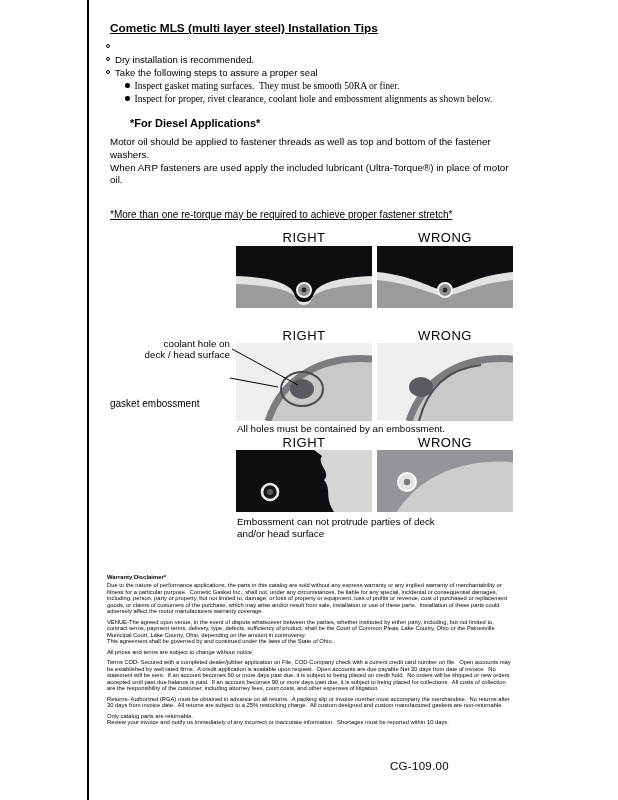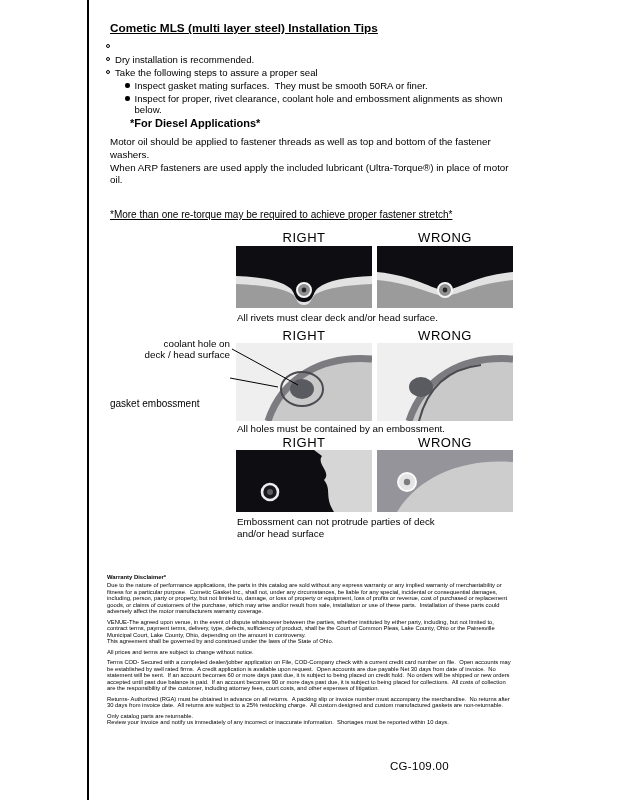--- a/index.html
+++ b/index.html
@@ -7,21 +7,21 @@
   body { font-family:"Liberation Sans", sans-serif; color:#000; }
   .page { position:relative; width:523px; height:800px; background:#fff; overflow:hidden; }
   .pw { white-space:pre-wrap; }
 
   .vrule { position:absolute; left:87px; top:0; width:2px; height:800px; background:#000; }
 
   .title { position:absolute; left:110px; top:21px; font-size:11.8px; font-weight:bold; text-decoration:underline; }
 
   .tips { position:absolute; left:106px; top:41px; font-size:9.6px; }
   .tip-row { display:flex; align-items:flex-start; height:13px; }
-  .tip-row.sub { margin-left:19px; }
+  .tip-row.sub { margin-left:19px;font-family:Liberation Serif, serif; }
   .o-bullet { width:4px; height:4px; border:1px solid #000; border-radius:50%; margin:3px 5px 0 0; flex:none; }
   .f-bullet { width:4.5px; height:4.5px; background:#000; border-radius:50%; margin:3px 5px 0 0; flex:none; }
 
   .diesel-h { position:absolute; left:110px; top:117px; font-size:11px; font-weight:bold;margin-left:20px; }
   .para { position:absolute; left:110px; font-size:9.8px; line-height:12.8px; }
   .p1 { top:136px; }
   .p2 { top:169px; }
   .note { position:absolute; left:110px; top:209px; font-size:10px;text-decoration:underline; }
 
   .fig { position:absolute; left:110px; width:405px; }
@@ -102,21 +102,20 @@
     </div>
     <div class="img imgR">
       <svg width="136" height="62" viewBox="0 0 136 62">
         <rect width="136" height="62" fill="#0d0d12"></rect>
         <path d="M0,26 C40,30 55,44 68,44 C81,44 96,30 136,26 L136,62 L0,62 Z" fill="#e2e2e2"></path>
         <path d="M0,34 C40,38 56,50 68,50 C80,50 96,38 136,34 L136,62 L0,62 Z" fill="#9b9b9b"></path>
         <circle cx="68" cy="44" r="7" fill="#8f8f8f" stroke="#f5f5f5" stroke-width="2"></circle>
         <circle cx="68" cy="44" r="2.4" fill="#26262b"></circle>
       </svg>
     </div>
-    <div class="cap pw">All rivets must clear deck and/or head surface.</div>
   </div>
 
   <div class="fig fig2">
     <div class="hdr hL">RIGHT</div>
     <div class="hdr hR">WRONG</div>
     <div class="img imgL">
       <svg width="136" height="78" viewBox="0 0 136 78">
         <rect width="136" height="78" fill="#c9c9c9"></rect>
         <path d="M0,0 H136 V14 C85,10 45,34 30,78 L0,78 Z" fill="#efefef"></path>
         <path d="M136,16 C84,12 46,36 32,78" stroke="#7b7b80" stroke-width="7" fill="none"></path>

